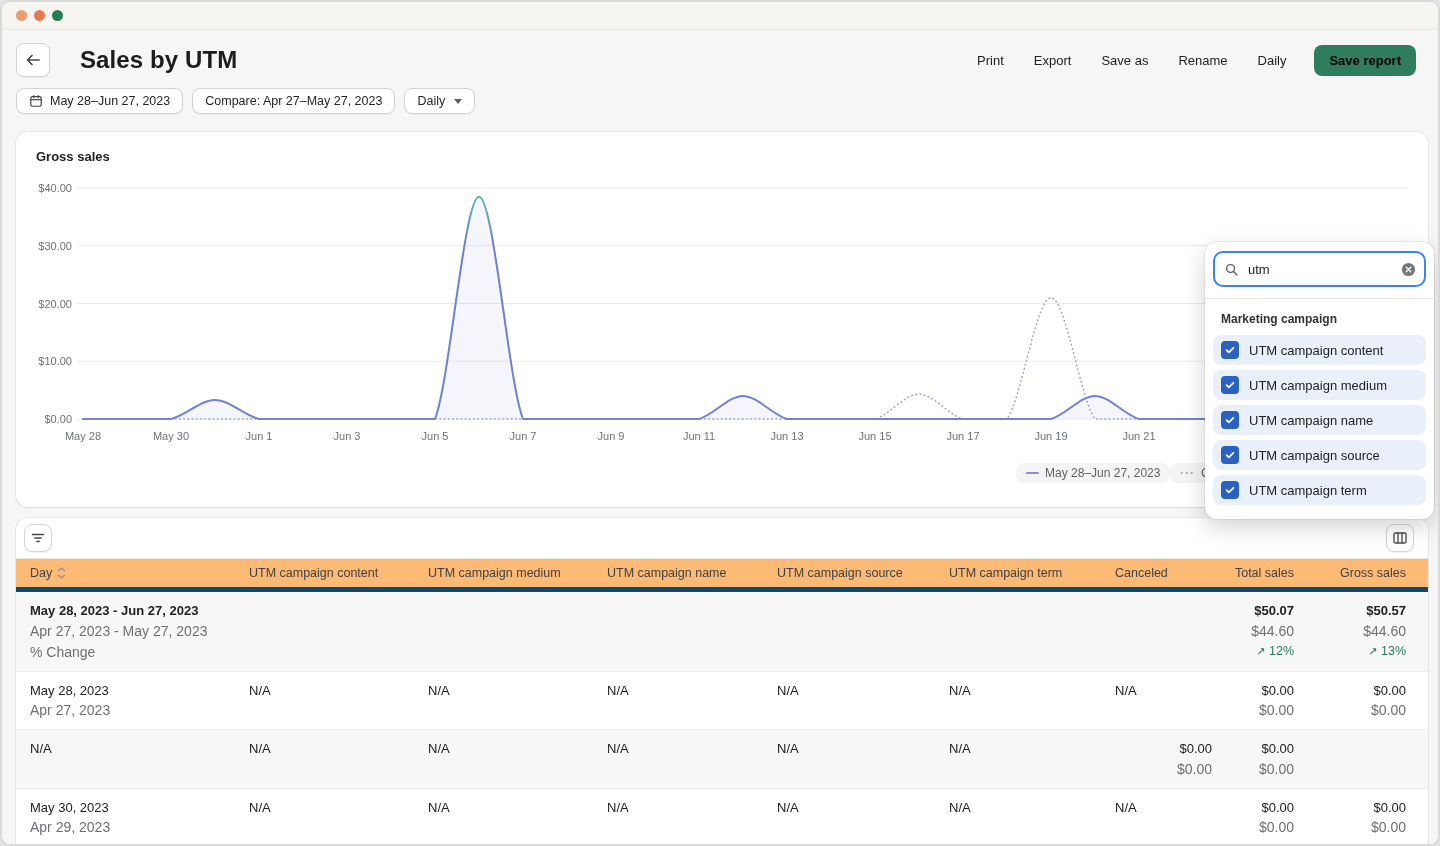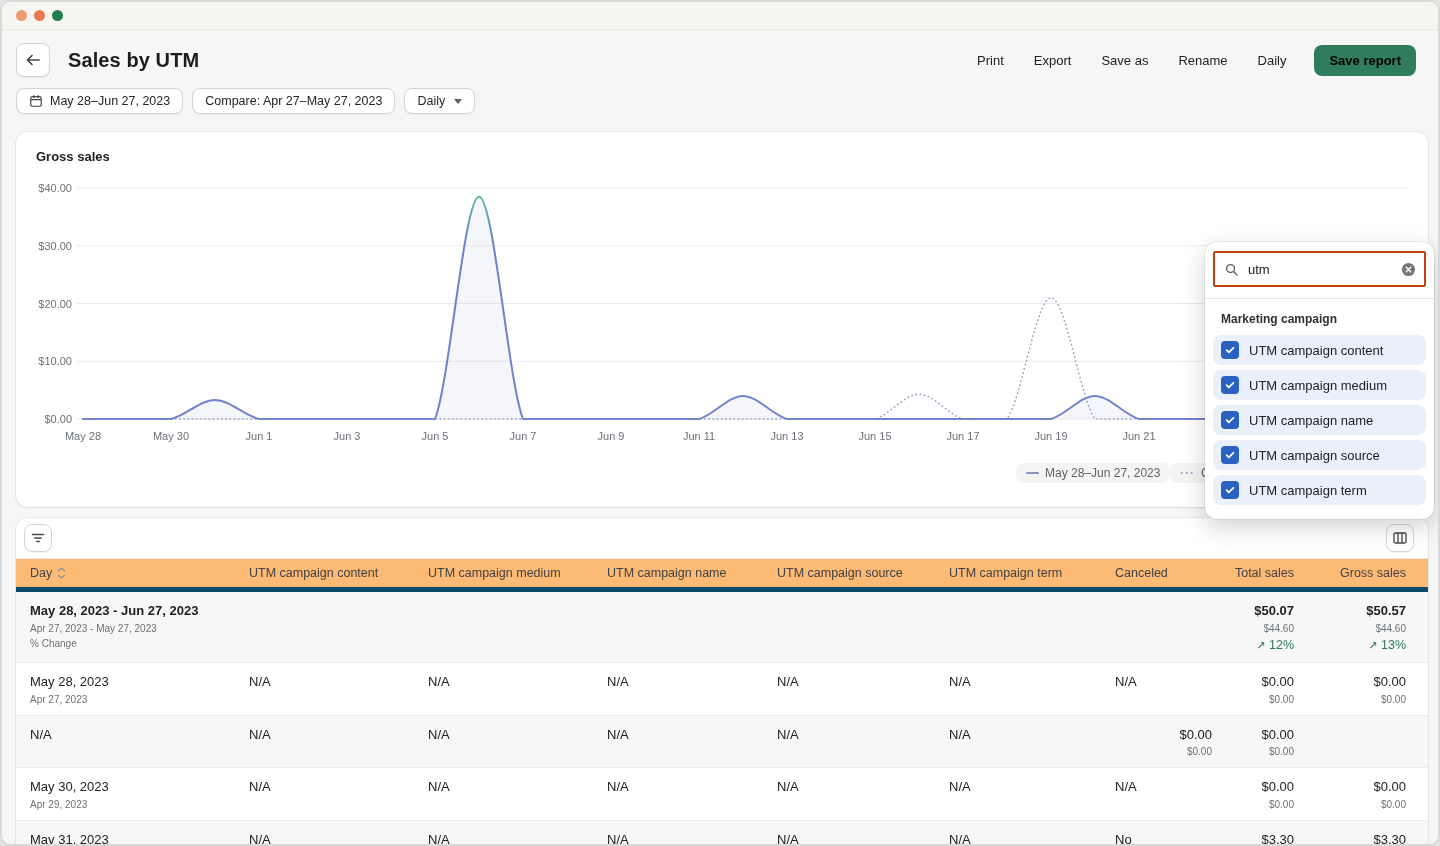--- a/index.html
+++ b/index.html
@@ -10,21 +10,21 @@
   .window{position:absolute;inset:0;background:#f6f6f6;border:2px solid #d9d9d9;
           border-radius:10px;overflow:hidden;}
   
   .titlebar{height:28px;background:#f6f5f2;border-bottom:1px solid #e9e8e5;
             display:flex;align-items:center;padding-left:14px;gap:7px;}
   .dot{width:11px;height:11px;border-radius:50%;border:none;padding:0;}
   
   .page-header{display:flex;align-items:center;padding:13px 22px 9px 14px;}
   .back-btn{width:34px;height:34px;background:#fff;border:1px solid #d2d5d8;border-radius:8px;
             display:flex;align-items:center;justify-content:center;box-shadow:0 1px 0 rgba(0,0,0,.05);cursor:pointer;}
-  .page-title{font-size:20px;font-weight:700;color:#1a1c1d;margin-left:18px;letter-spacing:.1px;}
+  .page-title{font-size:24px;font-weight:700;color:#1a1c1d;margin-left:30px;letter-spacing:.1px;}
   .hdr-spacer{flex:1;}
   .hdr-actions{display:flex;align-items:center;gap:30px;margin-right:28px;}
   .hdr-action{background:none;border:none;font:500 13px "Liberation Sans","DejaVu Sans",sans-serif;
               color:#202223;padding:0;cursor:pointer;}
   .primary-btn{background:#2f7d5d;color:#000000;border:none;border-radius:8px;
                font:600 13px "Liberation Sans","DejaVu Sans",sans-serif;padding:8px 15px;cursor:pointer;}
   
   .filters{display:flex;gap:9px;padding:2px 14px 12px;}
   .filter-pill{display:inline-flex;align-items:center;gap:7px;background:#fff;border:1px solid #cfd2d6;
                border-radius:8px;padding:5px 12px;font-size:12.5px;color:#24262a;
@@ -40,21 +40,21 @@
   .y-label{position:absolute;font-size:11px;color:#6d7278;width:46px;text-align:right;transform:translateY(-50%);}
   .x-label{position:absolute;font-size:11px;color:#6d7278;width:64px;text-align:center;transform:translateX(-50%);}
   .legend{position:absolute;top:331px;display:flex;align-items:center;gap:6px;background:#f4f4f5;
           border-radius:8px;padding:3px 10px;font-size:12px;color:#5f6368;white-space:nowrap;}
   .legend .dash{display:inline-block;width:13px;height:2px;background:#8b94c0;border-radius:2px;}
   .legend .dots{color:#9aa3c4;font-weight:700;letter-spacing:1px;line-height:1;}
   
   .panel{position:absolute;left:1203px;top:240px;width:229px;background:#fff;border-radius:12px;
          box-shadow:0 0 0 1px rgba(0,0,0,.06),0 8px 24px rgba(0,0,0,.18);z-index:40;padding-bottom:9px;}
   .search-box{display:flex;align-items:center;gap:7px;margin:9px 8px 0;height:36px;
-              border:2px solid #c2410c;border-radius:2px;padding:0 8px 0 9px;}
+              border:2px solid #3b82f6;border-radius:10px;padding:0 8px 0 9px;}
   .search-box input{flex:1;border:none;outline:none;font:13px "Liberation Sans","DejaVu Sans",sans-serif;
                     color:#202223;min-width:0;background:transparent;}
   .clear-btn{background:none;border:none;padding:0;display:flex;cursor:pointer;}
   .panel-divider{height:1px;background:#e5e6e8;margin:11px 0 0;}
   .section-label{font-size:12px;font-weight:700;color:#303236;margin:13px 16px 9px;}
   .opt-row{display:flex;align-items:center;gap:10px;background:#e9f0fa;border-radius:8px;height:30px;
            margin:0 8px 5px;padding-left:8px;cursor:pointer;}
   .cb{width:18px;height:18px;border-radius:4px;background:#2b62c2;display:flex;align-items:center;
       justify-content:center;flex:none;}
   .opt-label{font-size:13px;color:#202223;}
@@ -63,21 +63,21 @@
   .icon-btn{width:28px;height:28px;border:1px solid #d2d5d8;border-radius:8px;background:#fff;
             display:flex;align-items:center;justify-content:center;box-shadow:0 1px 0 rgba(0,0,0,.04);cursor:pointer;}
   .t-grid{display:grid;grid-template-columns:219px 179px 179px 170px 172px 166px 97px 1fr 112px;
           padding:0 22px 0 14px;align-items:start;}
   .t-head{border-top:1px solid #e4e5e7;border-bottom:5px solid #0c4a6e;background:#fdba74;}
   .th{font-size:12.5px;color:#3f4246;padding:7px 0;display:flex;align-items:center;gap:5px;cursor:pointer;}
   .th.num{justify-content:flex-end;}
   .t-row{border-bottom:1px solid #ececec;}
   .t-row.alt{background:#f7f7f7;}
   .cell{padding:9px 0 8px;font-size:13px;color:#202223;line-height:1.5;}
-  .cell .sub{color:#6d7175;font-size:10px;}
+  .cell .sub{color:#6d7175;font-size:14px;}
   .cell.num{text-align:right;}
   .cell .strong{font-weight:700;}
   .change{color:#2a7c5b;font-size:12.5px;}
   .trend{font-family:"DejaVu Sans",sans-serif;font-size:11px;}
 </style>
 </head>
 <body>
 
 <div class="window">
 

